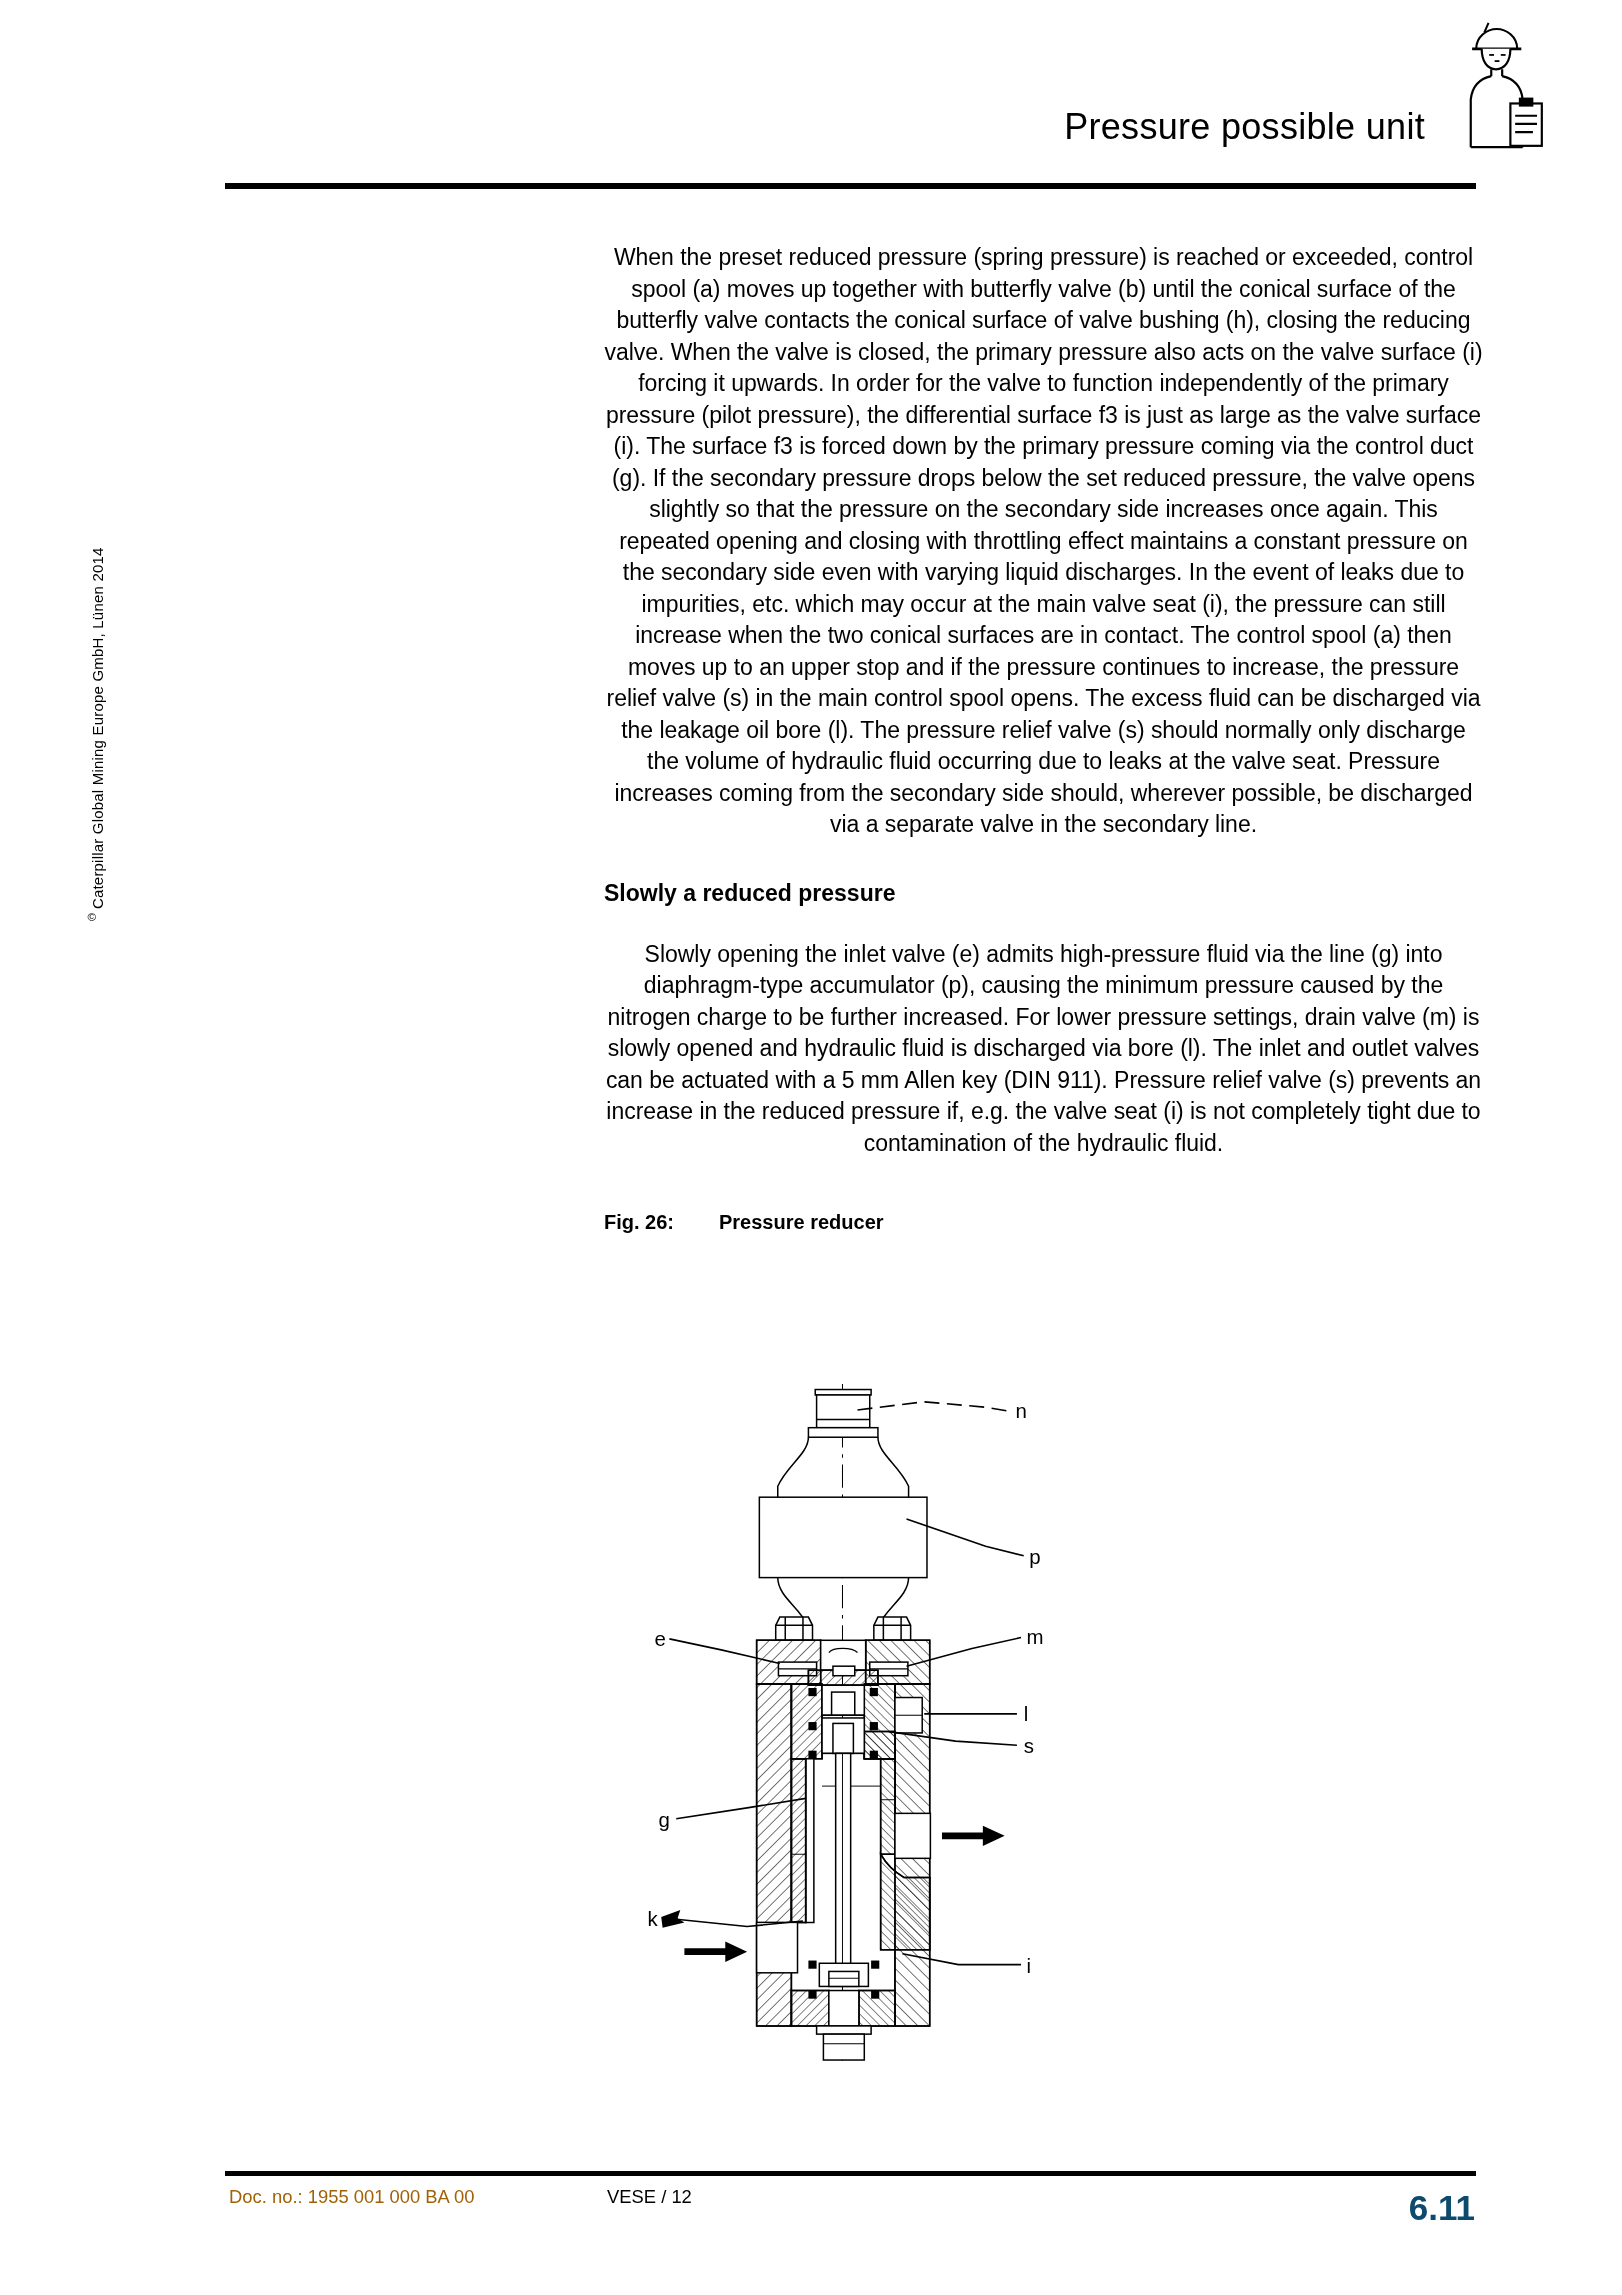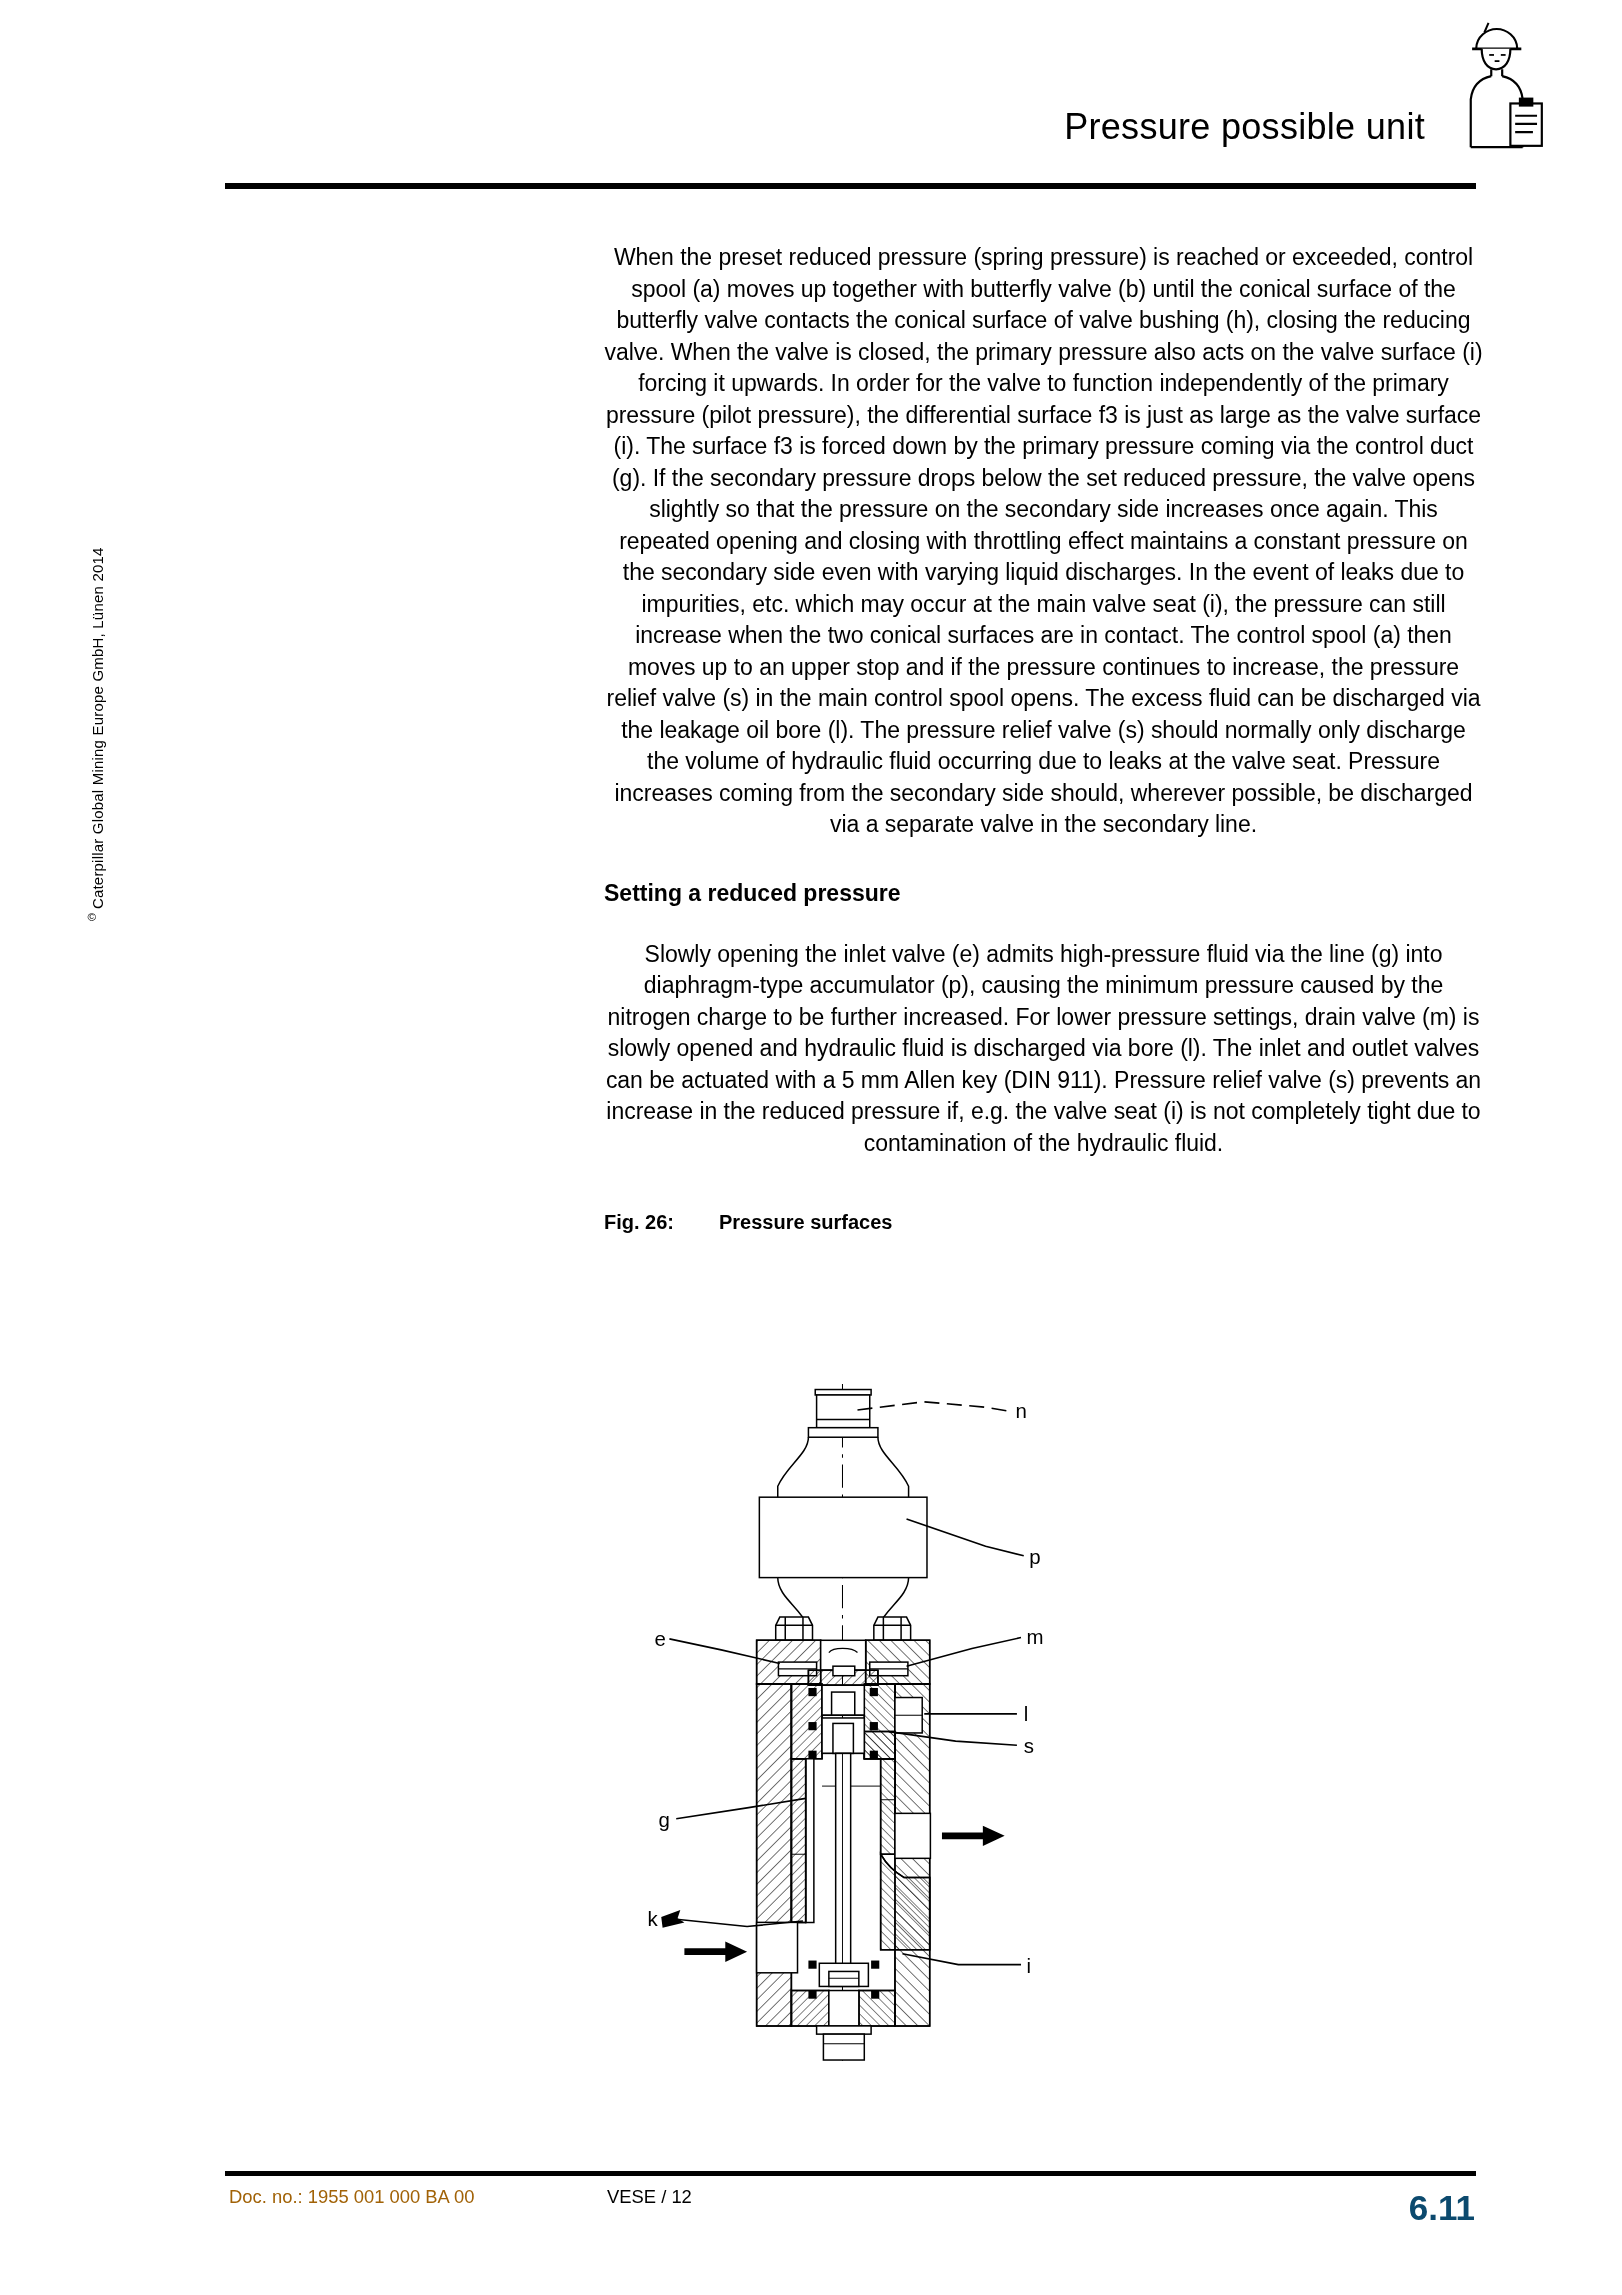--- a/index.html
+++ b/index.html
@@ -189,25 +189,25 @@
       </g>
     </svg>
   </div>
 
   <div class="side-copyright">
     <span class="copy-mark">©</span><span>Caterpillar Global Mining Europe GmbH, Lünen 2014</span>
   </div>
 
   <div class="content">
     <p class="body-par">When the preset reduced pressure (spring pressure) is reached or exceeded, control spool (a) moves up together with butterfly valve (b) until the conical surface of the butterfly valve contacts the conical surface of valve bushing (h), closing the reducing valve. When the valve is closed, the primary pressure also acts on the valve surface (i) forcing it upwards. In order for the valve to function independently of the primary pressure (pilot pressure), the differential surface f3 is just as large as the valve surface (i). The surface f3 is forced down by the primary pressure coming via the control duct (g). If the secondary pressure drops below the set reduced pressure, the valve opens slightly so that the pressure on the secondary side increases once again. This repeated opening and closing with throttling effect maintains a constant pressure on the secondary side even with varying liquid discharges. In the event of leaks due to impurities, etc. which may occur at the main valve seat (i), the pressure can still increase when the two conical surfaces are in contact. The control spool (a) then moves up to an upper stop and if the pressure continues to increase, the pressure relief valve (s) in the main control spool opens. The excess fluid can be discharged via the leakage oil bore (l). The pressure relief valve (s) should normally only discharge the volume of hydraulic fluid occurring due to leaks at the valve seat. Pressure increases coming from the secondary side should, wherever possible, be discharged via a separate valve in the secondary line.</p>
-    <div class="sec-heading">Setting a reduced pressure</div>
+    <div class="sec-heading">Slowly a reduced pressure</div>
     <p class="body-par">Slowly opening the inlet valve (e) admits high-pressure fluid via the line (g) into diaphragm-type accumulator (p), causing the minimum pressure caused by the nitrogen charge to be further increased. For lower pressure settings, drain valve (m) is slowly opened and hydraulic fluid is discharged via bore (l). The inlet and outlet valves can be actuated with a 5 mm Allen key (DIN 911). Pressure relief valve (s) prevents an increase in the reduced pressure if, e.g. the valve seat (i) is not completely tight due to contamination of the hydraulic fluid.</p>
     <div class="fig-caption">
       <span class="fig-num">Fig. 26:</span>
-      <span>Pressure surfaces</span>
+      <span>Pressure reducer</span>
     </div>
   </div>
 
   <div class="figure-wrap">
     <svg viewBox="0 0 1290 1050" width="879" height="716" xmlns="http://www.w3.org/2000/svg">
       <defs>
 
         <pattern id="hatchR" width="12" height="12" patternUnits="userSpaceOnUse" patternTransform="rotate(45)">
           <line x1="0" y1="0" x2="0" y2="12" stroke="#000" stroke-width="1.6"></line>
         </pattern>

